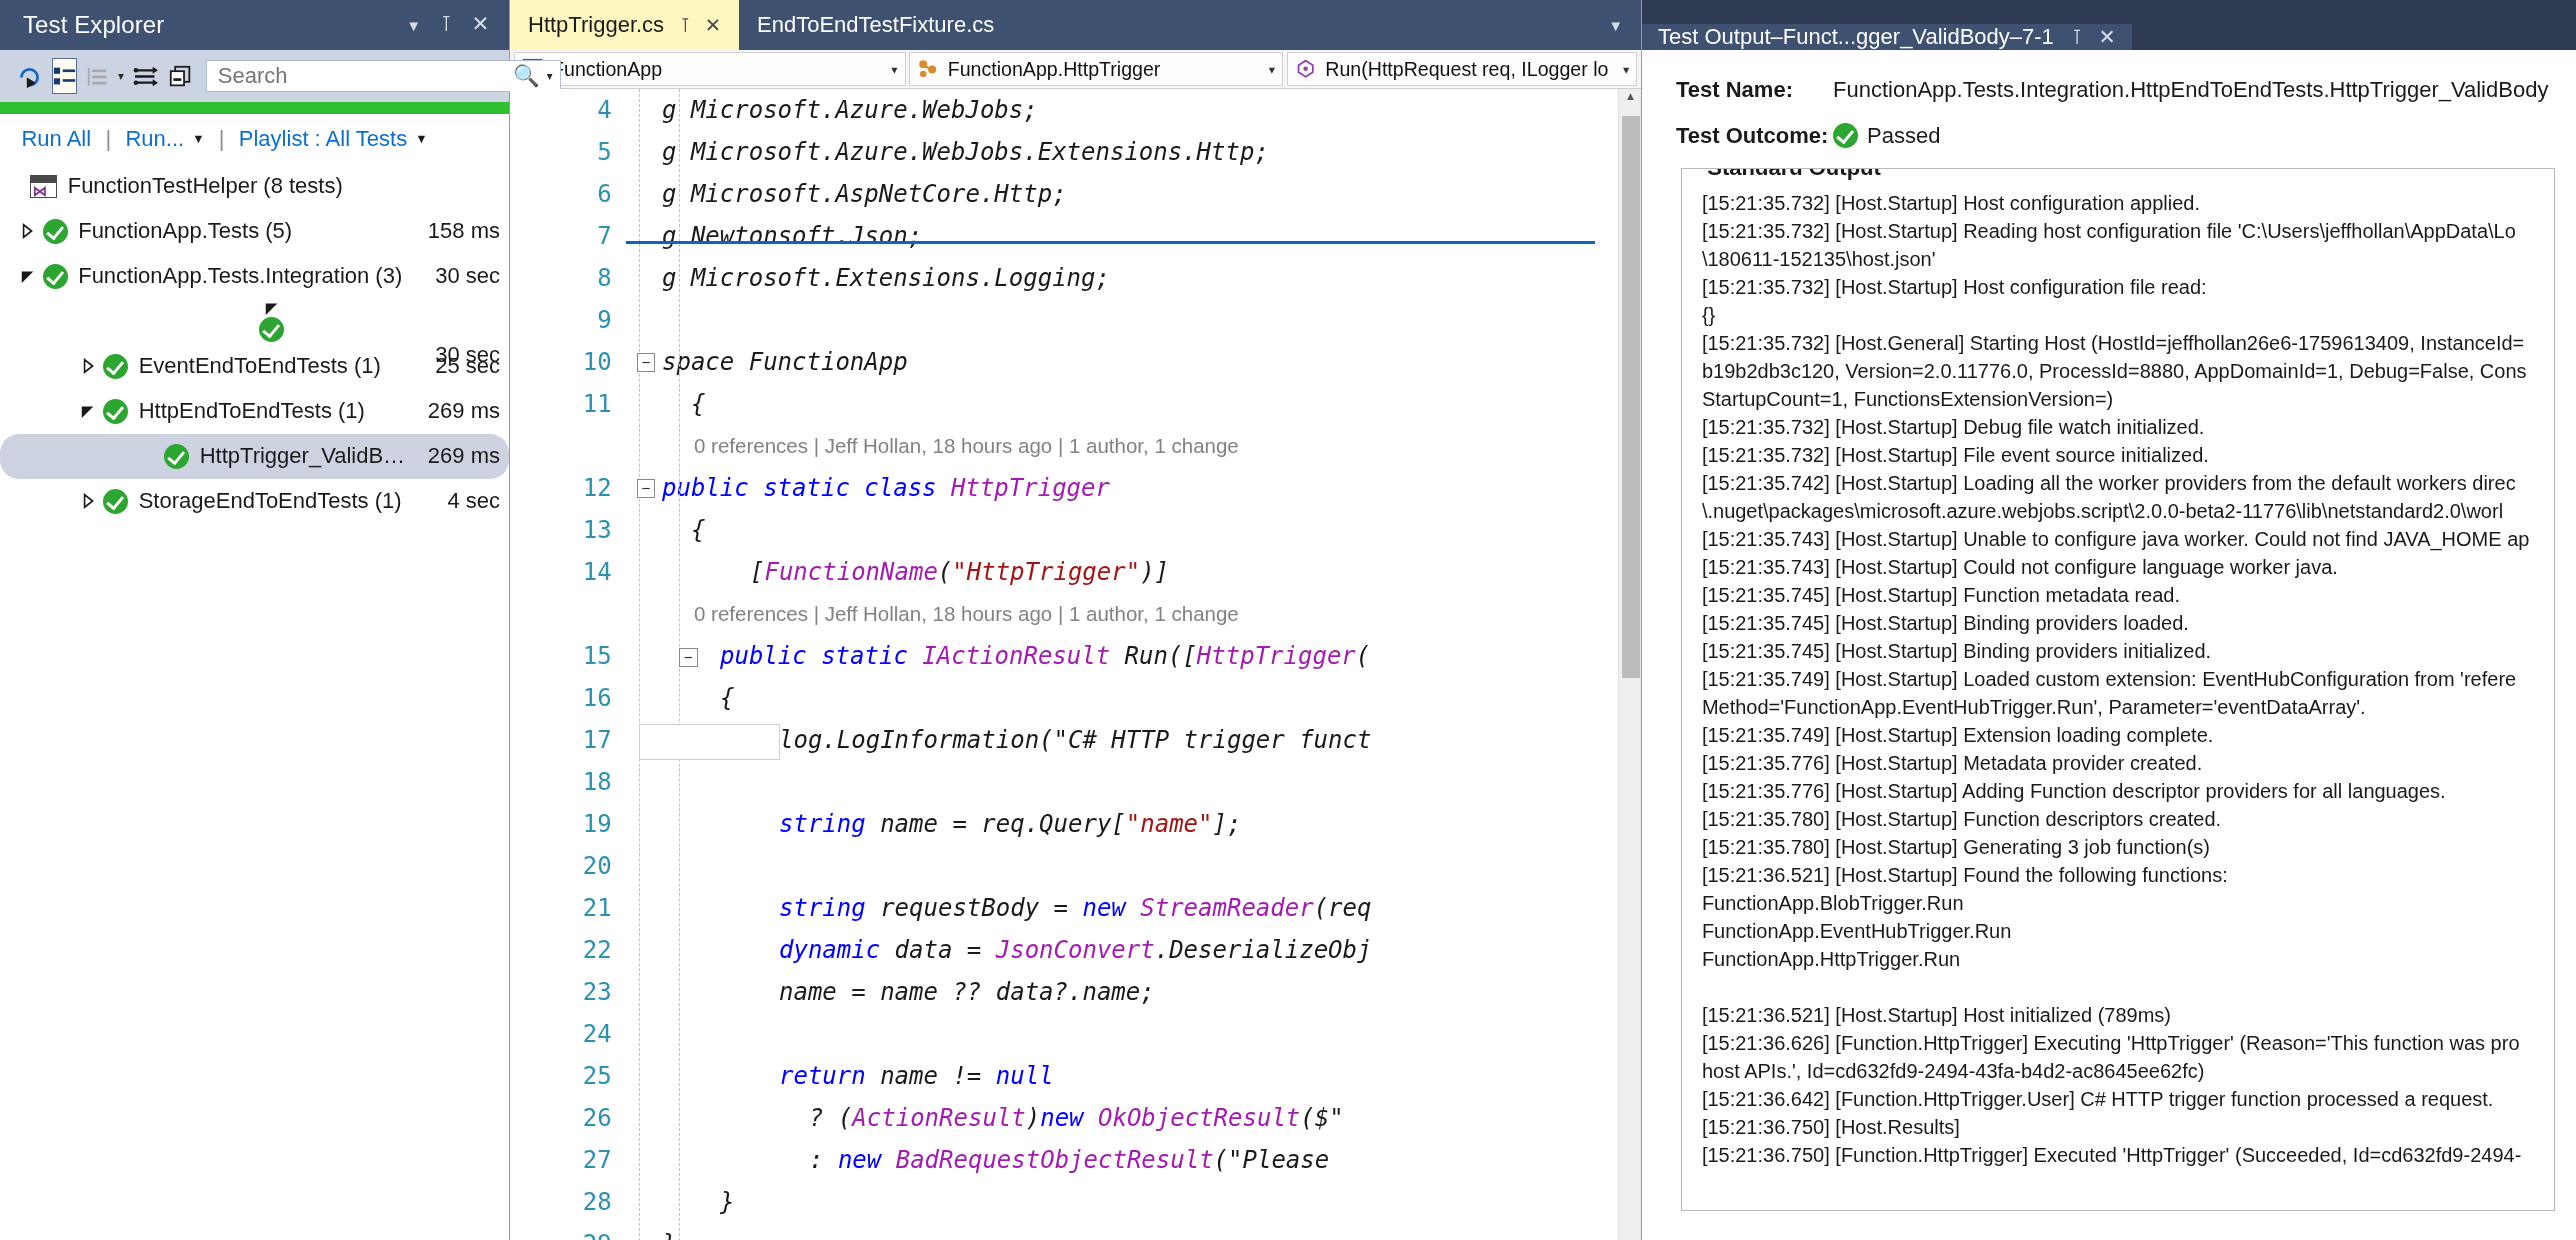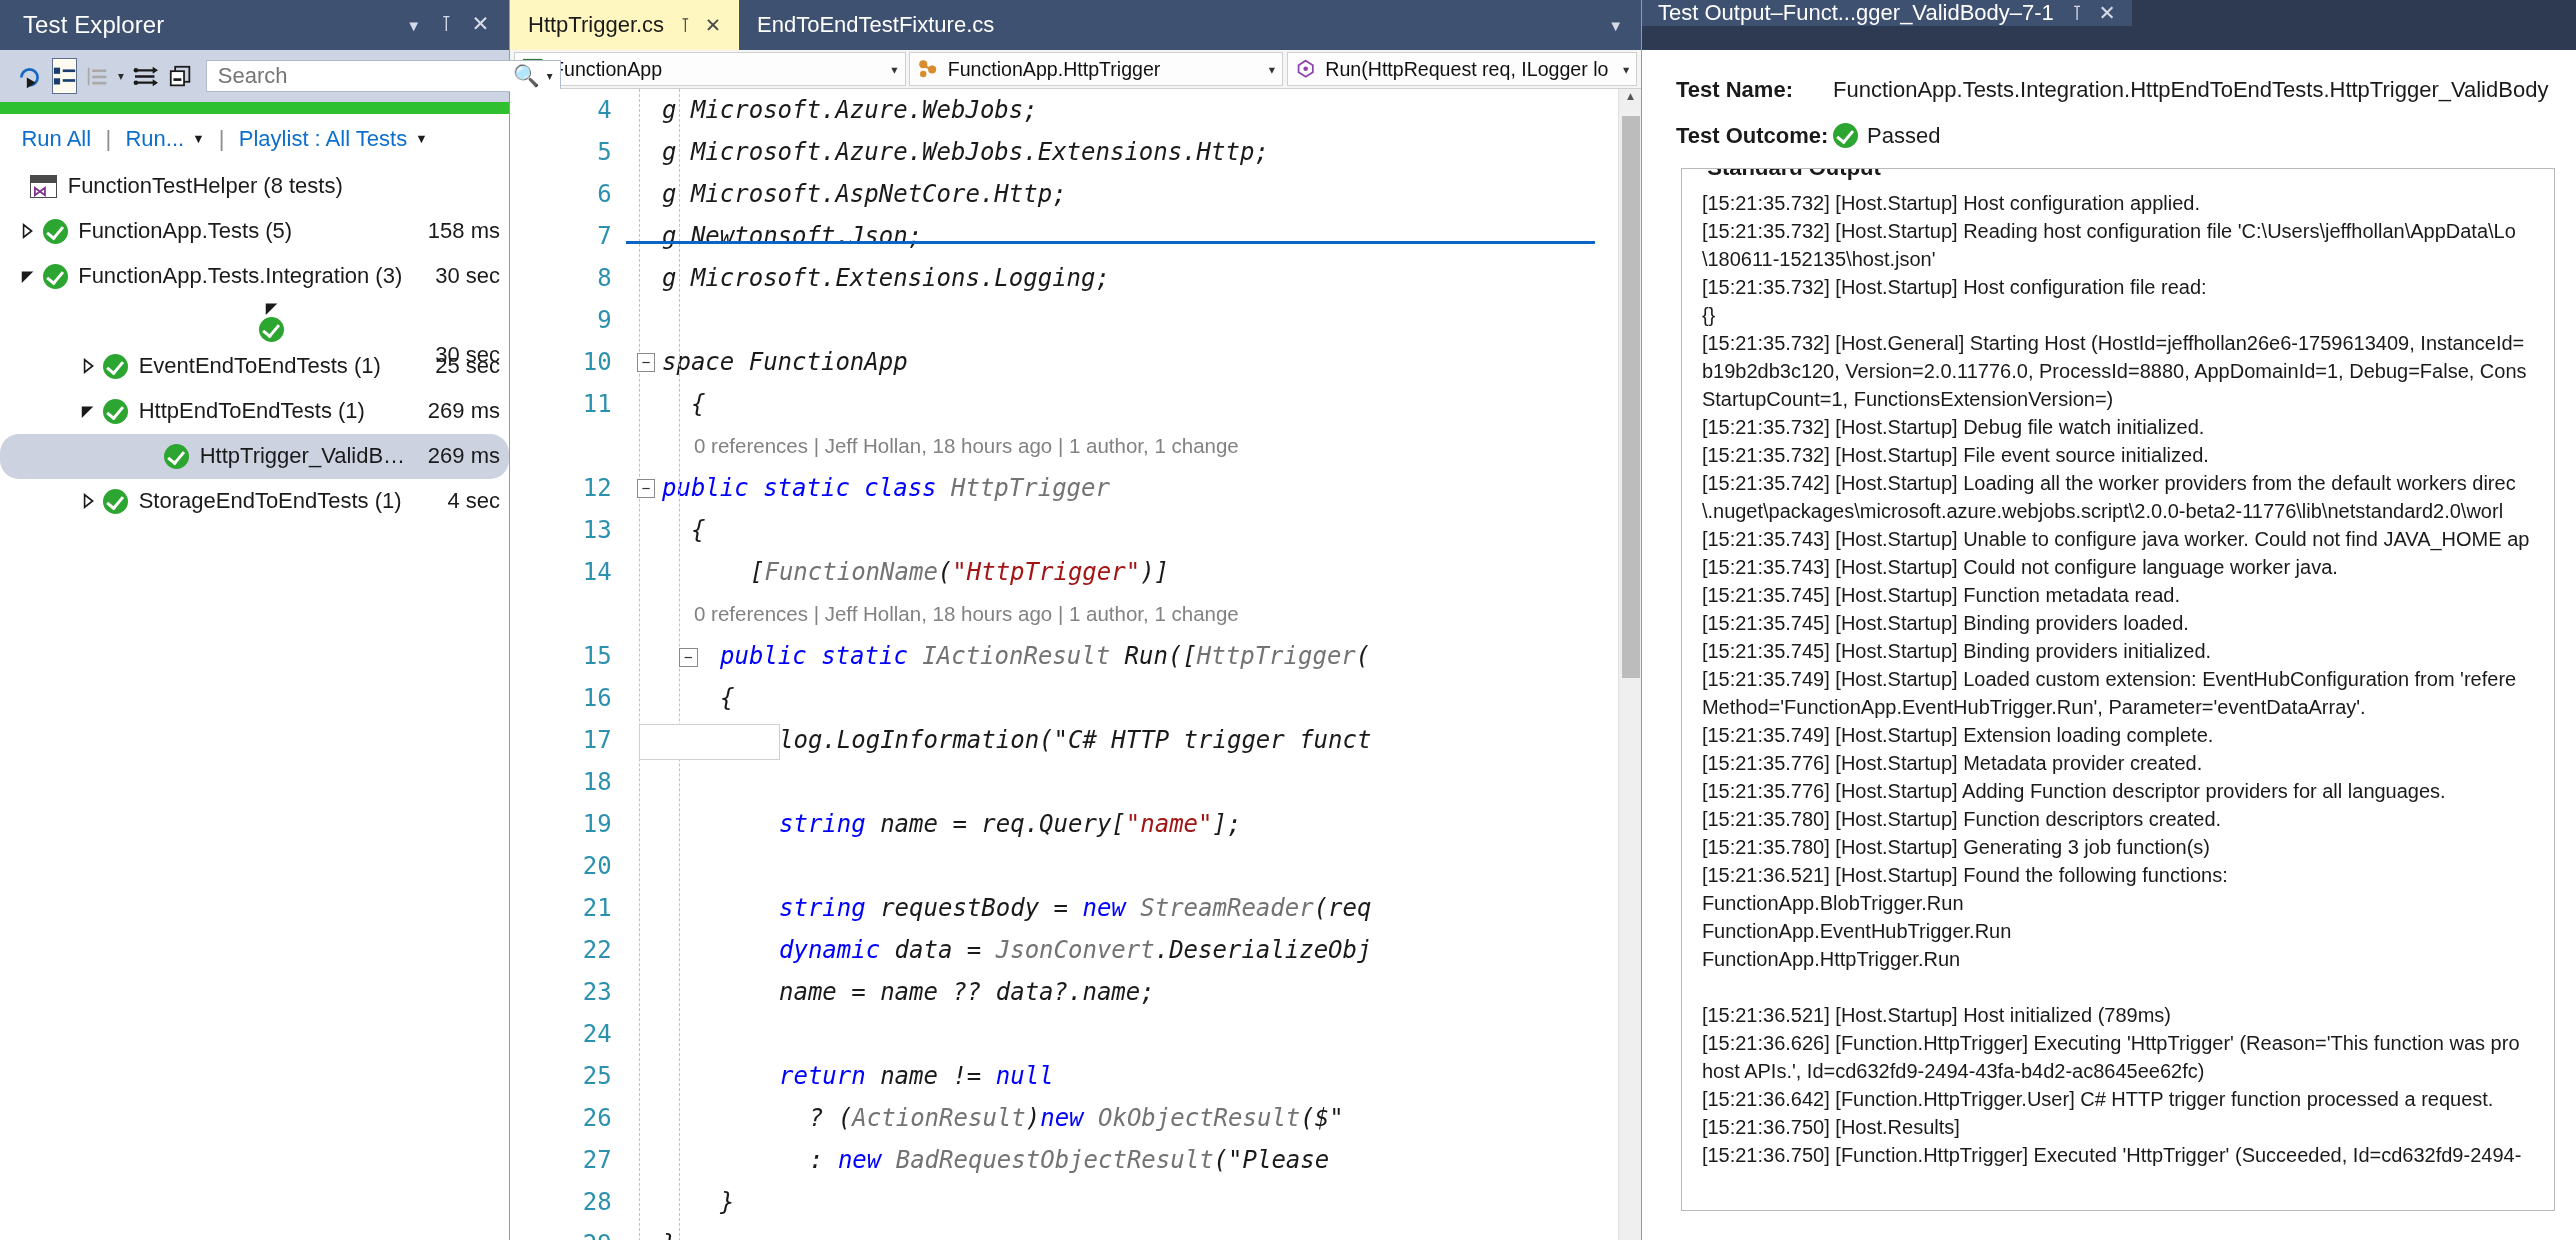--- a/index.html
+++ b/index.html
@@ -67,31 +67,31 @@
   .navbox.w1 { width: 392px; } .navbox.w2 { width: 374px; } .navbox.w3 { flex: 1; margin-right: 3.6px; }
   .navbox .ic { margin-right: 9px; display: flex; }
   .navbox .lbl { overflow: hidden; white-space: nowrap; text-overflow: ellipsis; }
   .navbox .dn { margin-left: auto; font-size: 12.5px; color: #333; padding-left: 9px; }
 
   .ed-body { flex: 1; position: relative; overflow: hidden; display: flex; }
   .ed-gutter { width: 116px; background: #ffffff; text-align: right; padding-right: 14.3px; flex: none; }
   .ed-code { flex: 1; position: relative; overflow: hidden; }
   .ln { height: 42px; line-height: 42px; font-family: "DejaVu Sans Mono", monospace; font-size: 24px; color: #2b91af; }
   .cl { height: 42px; line-height: 42px; font-family: "DejaVu Sans Mono", monospace; font-size: 24px; color: #1a1a1a; white-space: pre; font-style: italic; }
-  .kw { color: #0000ff; } .ty { color: #737373; } .str { color: #a31515; }
+  .kw { color: #0000ff; } .ty { color: #a21caf; } .str { color: #a31515; }
   .lens { height: 42px; line-height: 42px; font-family: "Liberation Sans", sans-serif; font-size: 20.5px; color: #828282; white-space: pre; }
   .ed-vline { position: absolute; top: 0; bottom: 0; width: 0.9px; border-left: 0.9px dashed #c0c0c0; }
   .ed-scroll { width: 23px; background: #efefef; position: relative; flex: none; border-left: 0.9px solid #e0e0e0; }
   .ed-scroll .thumb { position: absolute; left: 2.7px; width: 18px; background: #bcbcbc; }
   .ed-scroll .up, .ed-scroll .dnb { position: absolute; left: 0; width: 23px; height: 23px; color: #555; font-size: 11.6px; text-align: center; }
   .blue-ind { position: absolute; left: 0; right: 23px; height: 2.7px; background: #0c64c8; }
 
   
   .to-panel { flex: 1; height: 1241px; background: #ffffff; display: flex; flex-direction: column; }
-  .to-tabrow { height: 50px; background: #2d3a52; display: flex; align-items: flex-start; }
+  .to-tabrow { height: 50px; background: #2d3a52; display: flex; align-items: flex-end; }
   .to-tab { background: #3f5170; display: flex; align-items: center; padding: 0 16px; color: #ffffff; font-size: 22px; }
   .to-tab .btns { margin-left: 18px; display: flex; gap: 16px; color: #d4dae6; font-size: 20.5px; }
   .to-content { flex: 1; padding: 27px 0 0 34px; overflow: hidden; }
   .to-row { display: flex; font-size: 22px; color: #1a1a1a; margin-bottom: 19.6px; }
   .to-row .k { font-weight: bold; width: 157px; flex: none; }
   .to-row .v { white-space: nowrap; }
   .to-row .ok { margin-right: 9px; }
   .fieldset { margin: 12.5px 21.4px 0 5.3px; border: 0.9px solid #b9b9b9; position: relative; height: 1043px; padding: 19.6px 0 0 19.6px; overflow: hidden; }
   .fs-legend { position: absolute; top: -14.3px; left: 16px; background: #ffffff; padding: 0 9px; font-weight: bold; font-size: 22px; color: #1a1a1a; }
   .logline { font-size: 20px; line-height: 28px; color: #1a1a1a; white-space: pre; font-family: "Liberation Sans", sans-serif; }

